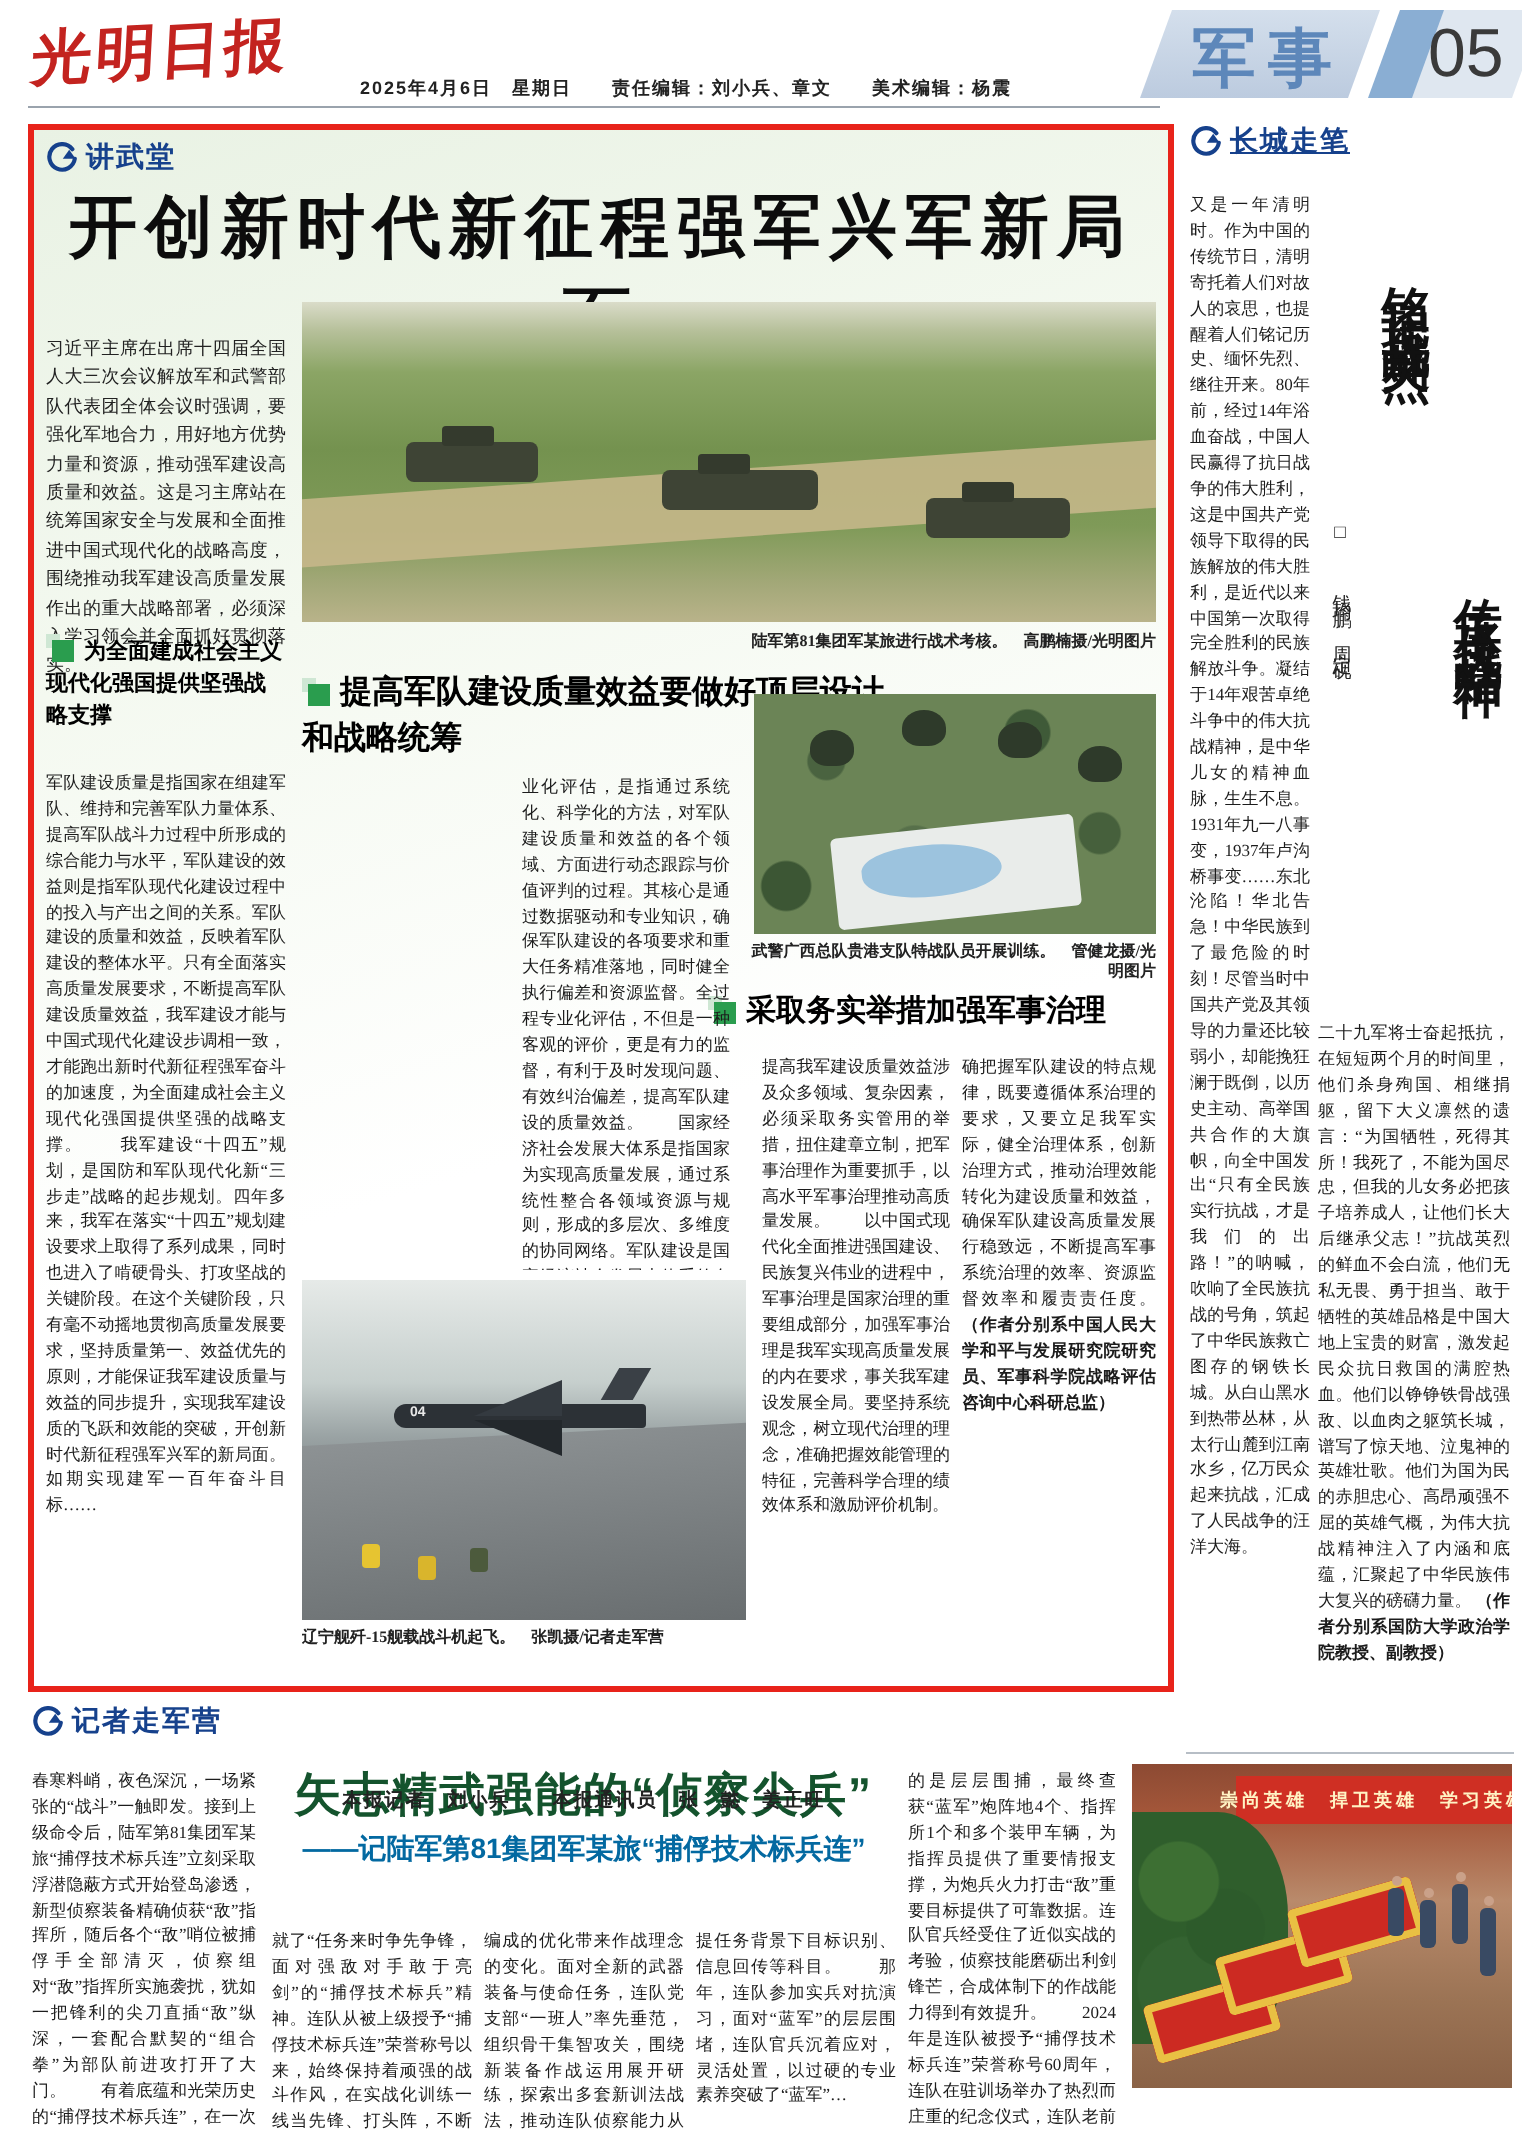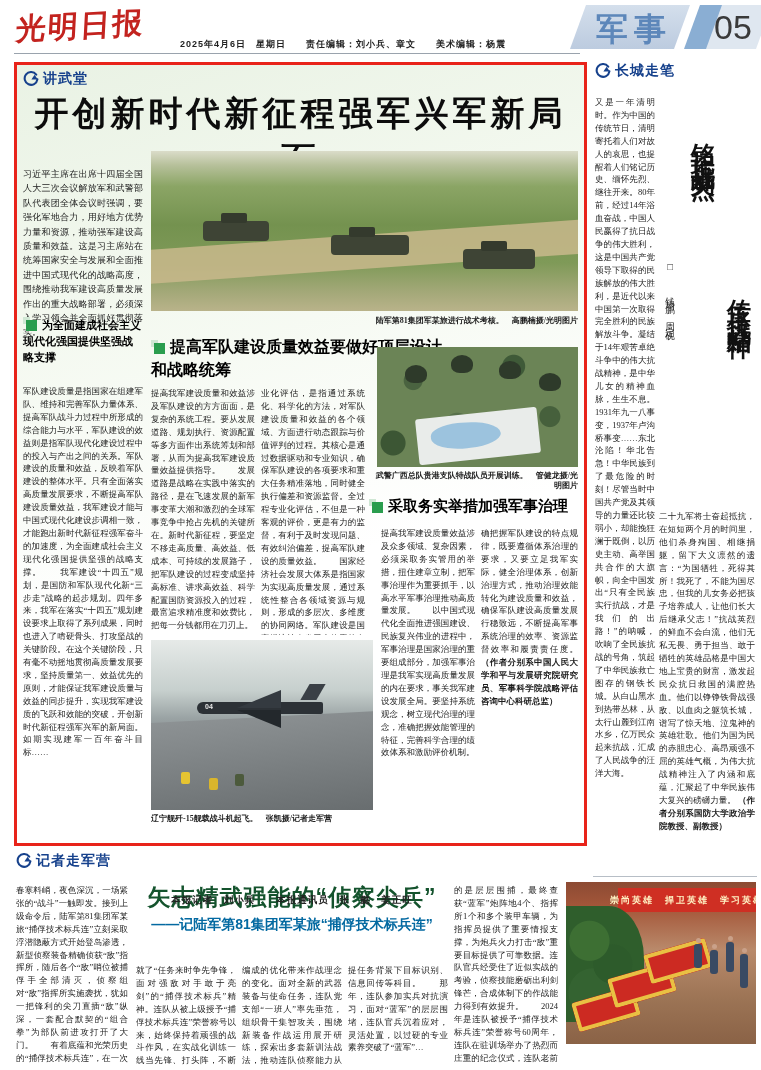--- a/index.html
+++ b/index.html
@@ -144,25 +144,24 @@
       <div class="helm" style="left:28px;top:18px;"></div>
       <div class="helm" style="left:74px;top:8px;"></div>
       <div class="helm" style="left:122px;top:14px;"></div>
       <div class="helm" style="left:162px;top:26px;"></div>
       <div class="map">
           <i></i>
         </div>
     </div>
     <div class="cap" style="left:352px;top:406px;width:209px;text-align:right;">武警广西总队贵港支队特战队员开展训练。　管健龙摄/光明图片</div>
 
-    <div class="sub" style="left:352px;top:430px;width:209px;font-size:15px;">
+    <div class="sub" style="left:337px;top:430px;width:209px;font-size:15px;">
       <span class="sq"><b></b><i></i></span><span>采取务实举措加强军事治理</span>
     </div>
 
-    <div class="col" style="left:134px;top:322px;width:104px;height:248px;">提高我军建设质量和效益涉及军队建设的方方面面，是复杂的系统工程。要从发展道路、规划执行、资源配置等多方面作出系统筹划和部署，从而为提高我军建设质量效益提供指导。　　发展道路是战略在实践中落实的路径，是在飞速发展的新军事变革大潮和激烈的全球军事竞争中抢占先机的关键所在。新时代新征程，要坚定不移走高质量、高效益、低成本、可持续的发展路子，把军队建设的过程变成坚持高标准、讲求高效益、科学配置国防资源投入的过程，最富追求精准度和效费比，把每一分钱都用在刀刃上。</div>
     <div class="col" style="left:244px;top:322px;width:104px;height:248px;">业化评估，是指通过系统化、科学化的方法，对军队建设质量和效益的各个领域、方面进行动态跟踪与价值评判的过程。其核心是通过数据驱动和专业知识，确保军队建设的各项要求和重大任务精准落地，同时健全执行偏差和资源监督。全过程专业化评估，不但是一种客观的评价，更是有力的监督，有利于及时发现问题、有效纠治偏差，提高军队建设的质量效益。　　国家经济社会发展大体系是指国家为实现高质量发展，通过系统性整合各领域资源与规则，形成的多层次、多维度的协同网络。军队建设是国家经济社会发展大体系的有机组成部分，军队建设质量效益的提升离不开国家经济社会发展大体系的支撑。</div>
 
     <div class="photo ph3" style="left:134px;top:575px;width:222px;height:170px;">
       <div class="deck"></div>
       <div class="jet">
         <div class="fus"></div>
           <div class="wing"></div>
           <div class="wing2"></div>
           <div class="tail"></div>
         <div class="jetno">04</div>
@@ -174,21 +173,21 @@
     <div class="cap" style="left:134px;top:749px;width:222px;">辽宁舰歼-15舰载战斗机起飞。　张凯摄/记者走军营</div>
 
     <div class="col" style="left:364px;top:462px;width:94px;height:306px;">提高我军建设质量效益涉及众多领域、复杂因素，必须采取务实管用的举措，扭住建章立制，把军事治理作为重要抓手，以高水平军事治理推动高质量发展。　　以中国式现代化全面推进强国建设、民族复兴伟业的进程中，军事治理是国家治理的重要组成部分，加强军事治理是我军实现高质量发展的内在要求，事关我军建设发展全局。要坚持系统观念，树立现代治理的理念，准确把握效能管理的特征，完善科学合理的绩效体系和激励评价机制。</div>
     <div class="col" style="left:464px;top:462px;width:97px;height:306px;">
       <span>确把握军队建设的特点规律，既要遵循体系治理的要求，又要立足我军实际，健全治理体系，创新治理方式，推动治理效能转化为建设质量和效益，确保军队建设高质量发展行稳致远，不断提高军事系统治理的效率、资源监督效率和履责责任度。</span>
       <span class="attr">（作者分别系中国人民大学和平与发展研究院研究员、军事科学院战略评估咨询中心科研总监）</span>
     </div>
   </div>
 
   <div class="gw">
-    <div class="clabel" style="left:2px;top:0;">
+    <div class="clabel" style="left:2px;top:0;text-decoration:underline;">
       <svg class="gicon" width="16" height="16" viewBox="0 0 20 20">
         <path d="M16.5,4.5 A8,8 0 1,0 18,10.5" fill="none" stroke="#16418c" stroke-width="2.6" stroke-linecap="round"></path>
         <path d="M10.5,10.5 L18.5,10.5 L14.5,4.8 Z" fill="#16418c"></path>
       </svg>
       <span>长城走笔</span>
     </div>
     <div class="col" style="left:2px;top:34px;width:60px;height:772px;">又是一年清明时。作为中国的传统节日，清明寄托着人们对故人的哀思，也提醒着人们铭记历史、缅怀先烈、继往开来。80年前，经过14年浴血奋战，中国人民赢得了抗日战争的伟大胜利，这是中国共产党领导下取得的民族解放的伟大胜利，是近代以来中国第一次取得完全胜利的民族解放斗争。凝结于14年艰苦卓绝斗争中的伟大抗战精神，是中华儿女的精神血脉，生生不息。　　1931年九一八事变，1937年卢沟桥事变……东北沦陷！华北告急！中华民族到了最危险的时刻！尽管当时中国共产党及其领导的力量还比较弱小，却能挽狂澜于既倒，以历史主动、高举国共合作的大旗帜，向全中国发出“只有全民族实行抗战，才是我们的出路！”的呐喊，吹响了全民族抗战的号角，筑起了中华民族救亡图存的钢铁长城。从白山黑水到热带丛林，从太行山麓到江南水乡，亿万民众起来抗战，汇成了人民战争的汪洋大海。</div>
 
     <div style="position:absolute;left:66px;top:50px;width:96px;height:390px;">
       <div class="vtitle" style="left:28px;top:12px;">铭记抗战英烈</div>

